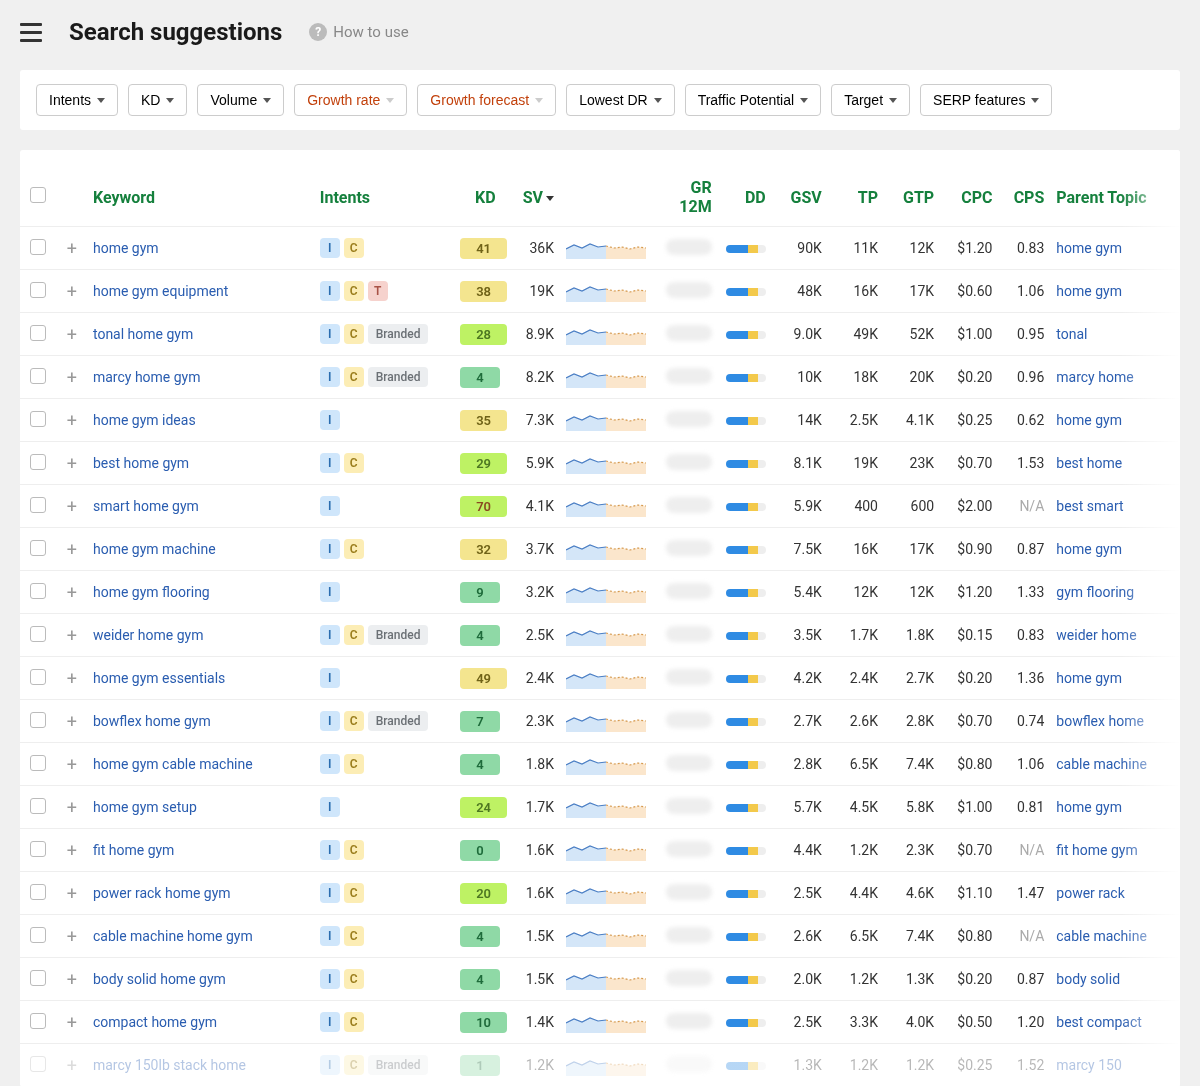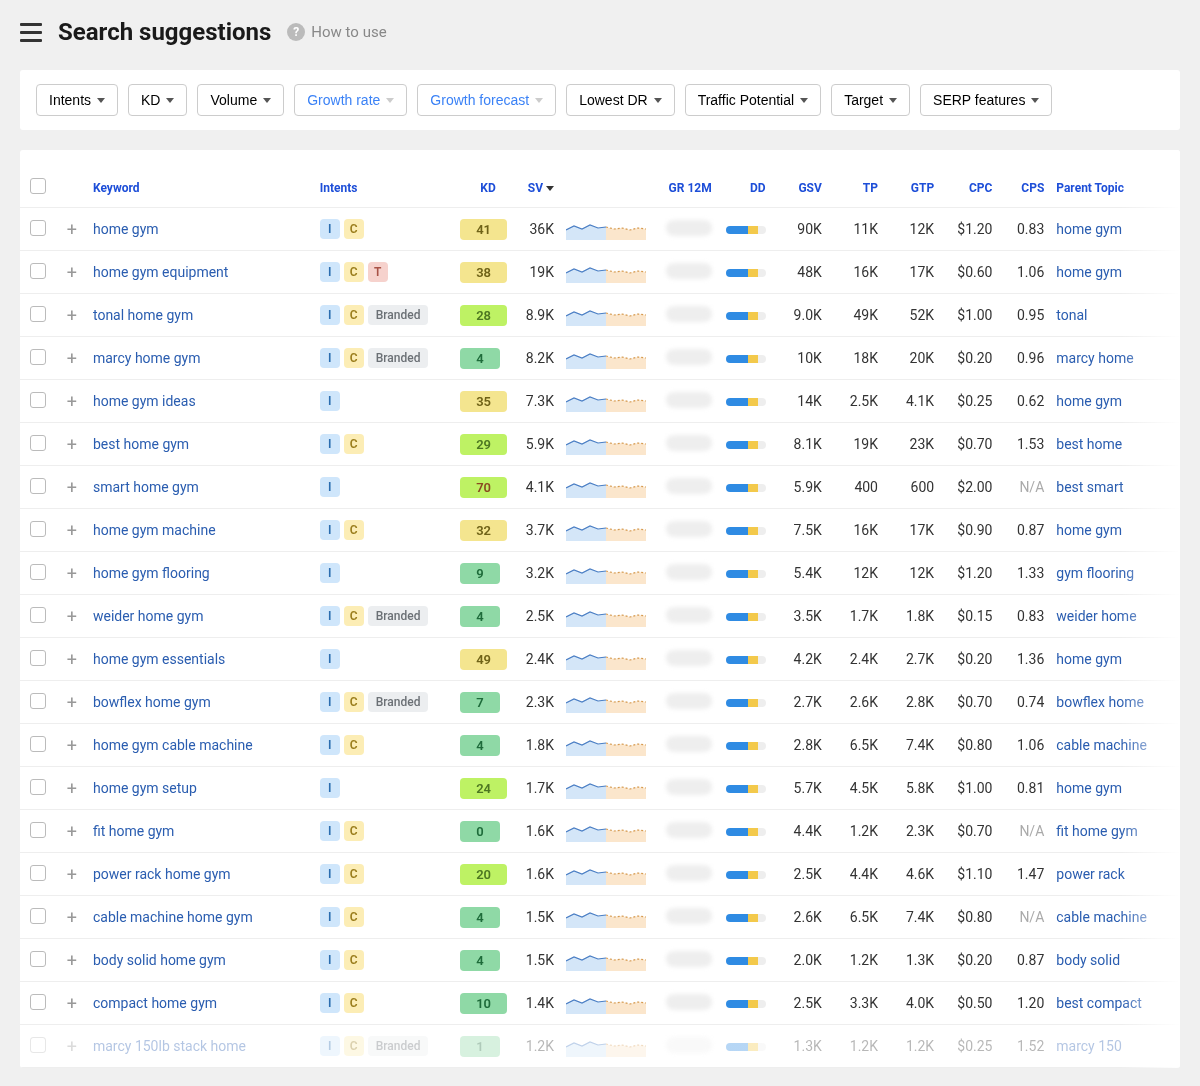--- a/index.html
+++ b/index.html
@@ -1,33 +1,33 @@
 <!DOCTYPE html>
 <html><head>
 <meta charset="utf-8">
 <style>
 * { box-sizing: border-box; margin: 0; padding: 0; }
 body { font-family: -apple-system, BlinkMacSystemFont, "Segoe UI", Roboto, Helvetica, Arial, sans-serif; background: #f0f0f0; color: #333; font-size: 14px; width: 1200px; }
-.topbar { display: flex; align-items: center; padding: 18px 20px 24px 20px; gap: 16px; }
+.topbar { display: flex; align-items: center; padding: 18px 20px 24px 20px; gap: 27px; }
 .hamburger { display: flex; flex-direction: column; gap: 5px; cursor: pointer; }
 .hamburger span { width: 22px; height: 3px; background: #333; border-radius: 1px; }
 .page-title { font-size: 24px; font-weight: 700; color: #1a1a1a; }
 .help { display: flex; align-items: center; gap: 6px; color: #888; font-size: 15px; cursor: pointer; }
 .help-icon { width: 18px; height: 18px; border-radius: 50%; background: #bbb; color: #fff; display: flex; align-items: center; justify-content: center; font-size: 12px; font-weight: 700; }
 .filters { background: #fff; padding: 14px 16px; margin: 0 20px; border-radius: 3px; display: flex; gap: 10px; overflow: hidden; }
 .filter-btn { border: 1px solid #ccc; background: #fff; padding: 7px 12px; border-radius: 4px; font-size: 14px; cursor: pointer; display: flex; align-items: center; gap: 6px; white-space: nowrap; }
-.filter-btn.disabled { color: #3b82f6; text-align: right; }
+.filter-btn.disabled { color: #c2410c; text-align: right; }
 .caret { width: 0; height: 0; border-left: 4px solid transparent; border-right: 4px solid transparent; border-top: 5px solid #555; }
 .filter-btn.disabled .caret { border-top-color: #ccc; }
 .panel { background: #fff; margin: 20px; border-radius: 3px; padding-top: 18px; overflow: hidden; position: relative; }
 .panel::after { content:""; position:absolute; right:0; top:0; bottom:0; width:60px; background:linear-gradient(to right, rgba(255,255,255,0), #fff); pointer-events:none; }
 .count { font-weight: 700; font-size: 15px; padding: 0 18px 14px 18px; }
 table { width: 100%; border-collapse: collapse; table-layout: fixed; }
 th, td { text-align: left; padding: 10px 6px; font-size: 14px; border-bottom: 1px solid #eee; vertical-align: middle; }
-th { font-weight: 700; color: #1d4ed8; font-size: 12px; }
+th { font-weight: 700; color: #15803d; font-size: 16px; }
 th.right, td.right { text-align: right; }
 .col-check { width: 34px; text-align:center; }
 .col-exp { width: 28px; text-align:center; }
 .col-kw { width: 210px; }
 .col-int { width: 130px; }
 .col-kd { width: 44px; text-align:center; }
 .col-sv { width: 54px; }
 .col-spark { width: 86px; }
 .col-gr { width: 60px; }
 .col-dd { width: 50px; }

